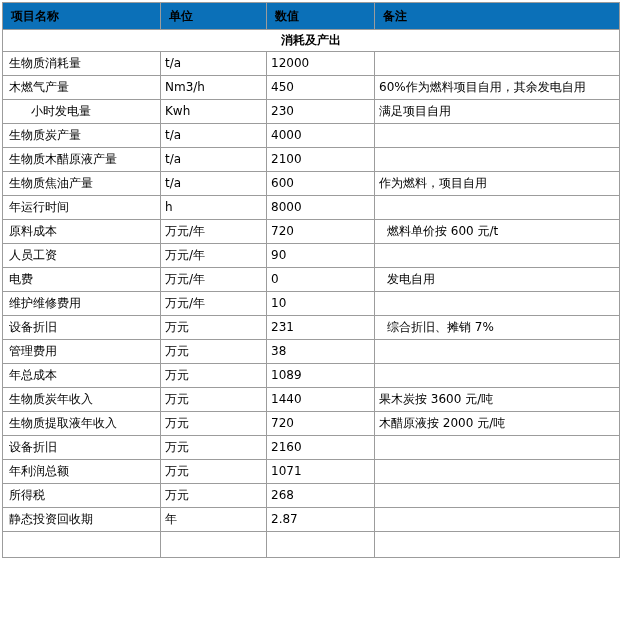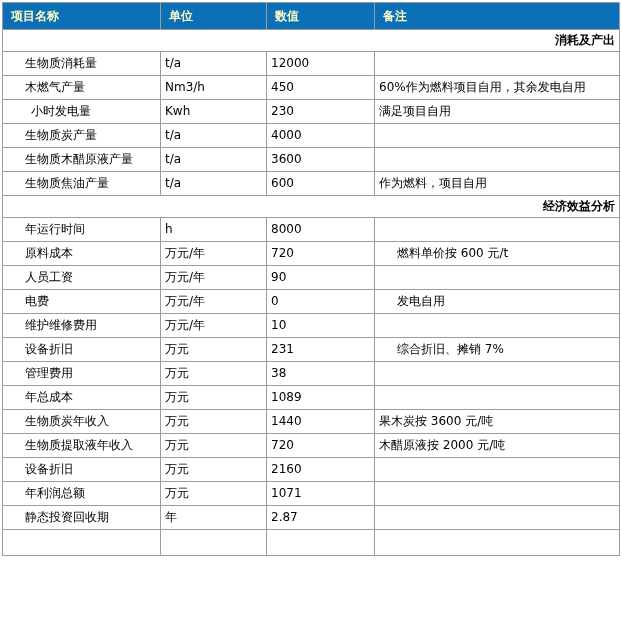--- a/index.html
+++ b/index.html
@@ -30,34 +30,34 @@
     border: 1px solid #9c9c9c;
     padding: 2px 4px;
     vertical-align: middle;
     overflow: hidden;
     white-space: nowrap;
     text-align: left;
     font-weight: normal;
   }
   th {
     background: #0b70b8;
-    color: #fef9c3;
+    color: #000000;
     font-weight: bold;
     height: 22px;
     padding-left: 8px;
   }
   td { height: 19px; line-height: 15px; }
-  td.col-name { padding-left: 22px; }
+  td.col-name { padding-left: 6px; }
   tr.section-row td {
-    text-align: right;
+    text-align: center;
     font-weight: bold;
     height: 17px;
   }
   td.indent { padding-left: 28px; }
-  td.indent-note { padding-left: 22px; }
+  td.indent-note { padding-left: 12px; }
   tr.empty-row td { height: 21px; }
 </style>
 </head>
 <body>
 
 <div class="table-wrap">
   <table class="data-table">
     <colgroup>
       <col class="c1">
         <col class="c2">
@@ -96,31 +96,28 @@
   </tr>
         <tr>
     <td class="col-name">生物质炭产量</td>
     <td class="col-unit">t/a</td>
     <td class="col-value">4000</td>
     <td class="col-note"></td>
   </tr>
         <tr>
     <td class="col-name">生物质木醋原液产量</td>
     <td class="col-unit">t/a</td>
-    <td class="col-value">3600</td>
+    <td class="col-value">2100</td>
     <td class="col-note"></td>
   </tr>
         <tr>
     <td class="col-name">生物质焦油产量</td>
     <td class="col-unit">t/a</td>
     <td class="col-value">600</td>
     <td class="col-note">作为燃料，项目自用</td>
-  </tr>
-        <tr class="section-row">
-    <td colspan="4">经济效益分析</td>
   </tr>
         <tr>
     <td class="col-name">年运行时间</td>
     <td class="col-unit">h</td>
     <td class="col-value">8000</td>
     <td class="col-note"></td>
   </tr>
         <tr>
     <td class="col-name">原料成本</td>
     <td class="col-unit">万元/年</td>
@@ -178,20 +175,26 @@
         <tr>
     <td class="col-name">设备折旧</td>
     <td class="col-unit">万元</td>
     <td class="col-value">2160</td>
     <td class="col-note"></td>
   </tr>
         <tr>
     <td class="col-name">年利润总额</td>
     <td class="col-unit">万元</td>
     <td class="col-value">1071</td>
+    <td class="col-note"></td>
+  </tr>
+        <tr>
+    <td class="col-name">所得税</td>
+    <td class="col-unit">万元</td>
+    <td class="col-value">268</td>
     <td class="col-note"></td>
   </tr>
         <tr>
     <td class="col-name">静态投资回收期</td>
     <td class="col-unit">年</td>
     <td class="col-value">2.87</td>
     <td class="col-note"></td>
   </tr>
         <tr class="empty-row">
     <td class="col-name"></td>

